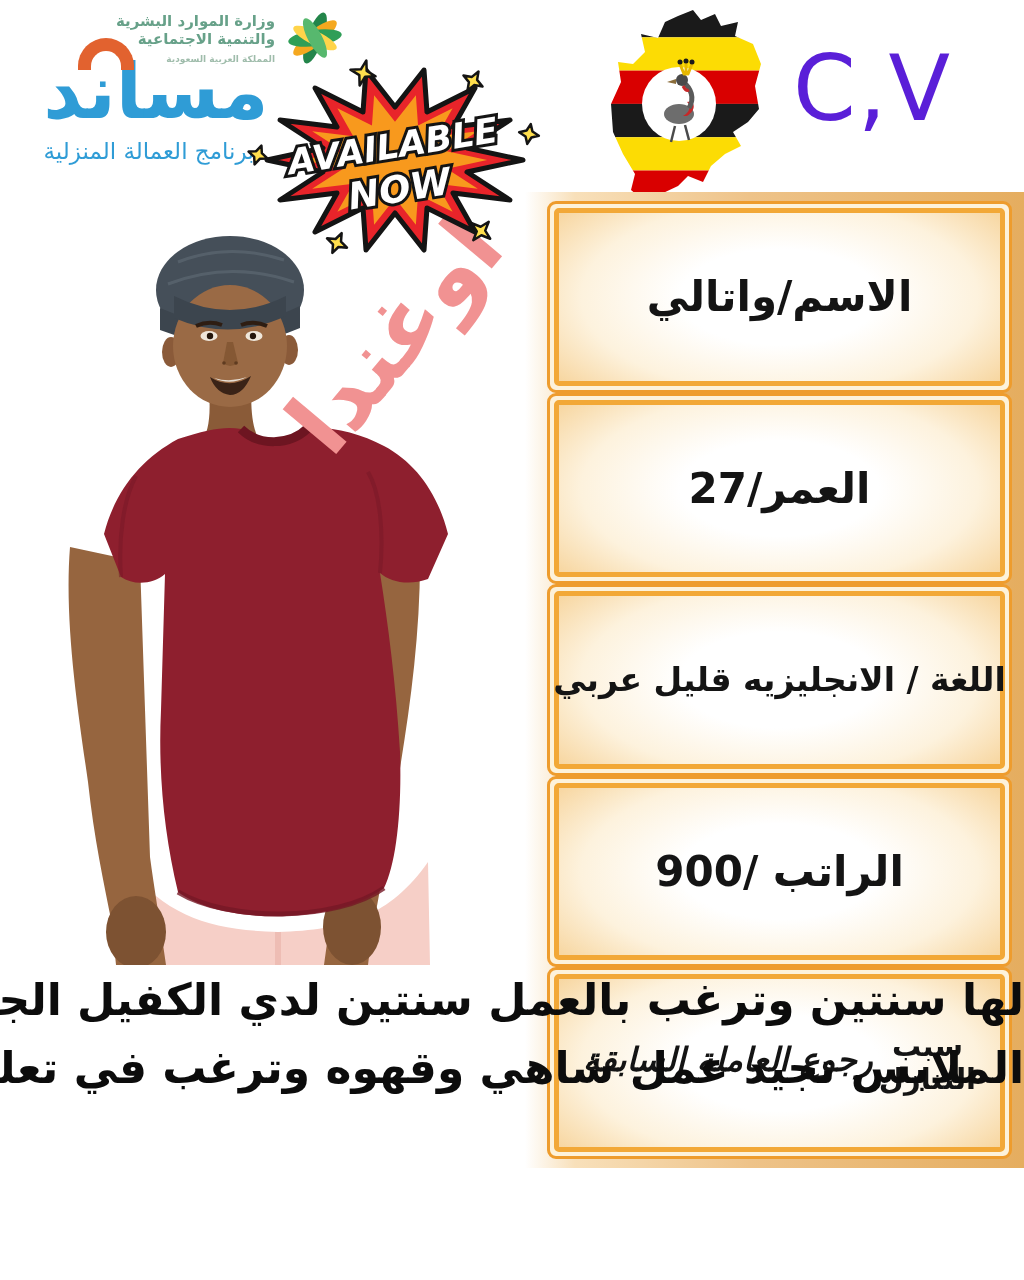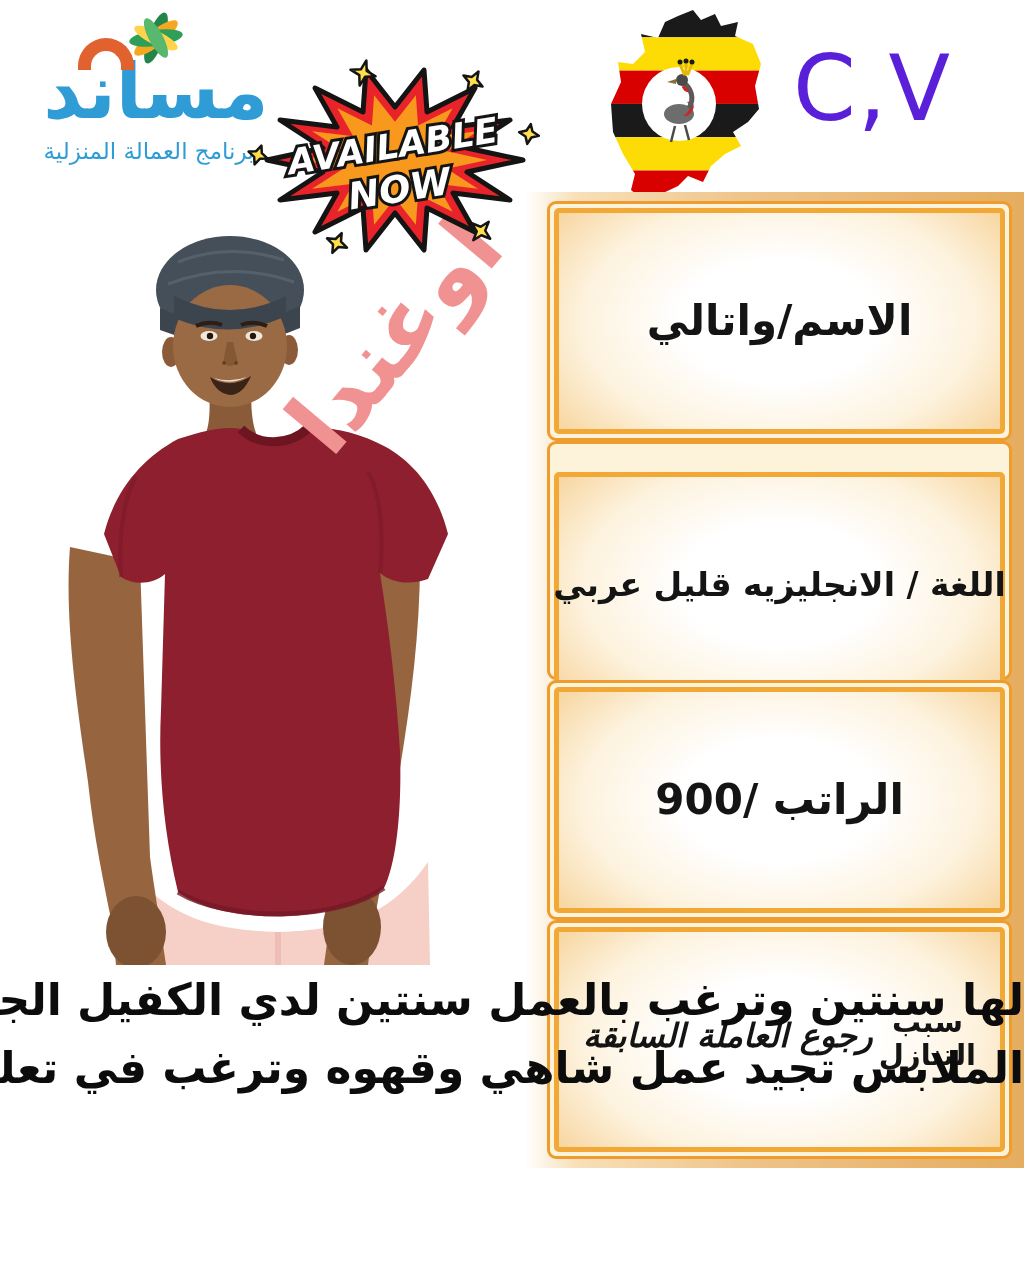--- a/index.html
+++ b/index.html
@@ -36,34 +36,39 @@
   .right-col{position:absolute;left:525px;top:192px;width:499px;height:976px;z-index:2;
     background:linear-gradient(90deg,#ffffff 0%,#f8e0ba 10%,#eec389 45%,#e5ad5f 100%);
     display:flex;flex-direction:column;gap:0;box-sizing:border-box;
     padding:9px 12px 9px 22px;}
   .info-box{flex:1;border:3px solid #ee9c2d;border-radius:9px;background:#fdf2da;
     padding:4px;box-sizing:border-box;}
   .info-box-inner{height:100%;box-sizing:border-box;border:5px solid #f2a837;border-radius:5px;
     background:radial-gradient(ellipse 75% 95% at center,#ffffff 30%,#fdf2dd 60%,#f7d6a0 85%,#f1c27f 100%);
     display:flex;align-items:center;justify-content:center;direction:rtl;
     font-weight:bold;color:#141414;font-size:42px;white-space:nowrap;}
-  .info-box-inner.small{font-size:33px;margin-top:24px;}
+  .info-box-inner.small{font-size:33px;}
   .reason-inner{justify-content:center;gap:6px;padding:0 6px;}
   .reason-label{font-size:29px;line-height:1.15;text-align:center;}
   .reason-value{font-size:33px;margin-top:-8px;white-space:nowrap;font-style:italic;}
   
   .description{position:absolute;left:0;top:966px;width:1024px;z-index:2;
     text-align:center;direction:rtl;font-weight:bold;color:#0c0c0c;
     font-size:44px;line-height:68px;}
   .description div{white-space:nowrap;}
 </style>
 </head>
 <body>
 
 <div class="ministry">
+  <div class="ministry-text">
+    <div>وزارة الموارد البشرية</div>
+    <div>والتنمية الاجتماعية</div>
+    <div class="tiny">المملكة العربية السعودية</div>
+  </div>
   <span>
     <svg width="82" height="66" viewBox="0 0 82 66">
       <g>
         <ellipse cx="40" cy="34" rx="27" ry="8" fill="#23854a" transform="rotate(-70 40 34)"></ellipse>
         <ellipse cx="40" cy="34" rx="27" ry="8" fill="#f5a81f" transform="rotate(-38 40 34)"></ellipse>
         <ellipse cx="40" cy="34" rx="27" ry="8" fill="#2f9e57" transform="rotate(-8 40 34)"></ellipse>
         <ellipse cx="40" cy="34" rx="24" ry="7" fill="#ffd44a" transform="rotate(26 40 34)"></ellipse>
         <ellipse cx="40" cy="34" rx="22" ry="7" fill="#57b86e" transform="rotate(62 40 34)"></ellipse>
       </g>
     </svg>
@@ -190,20 +195,23 @@
     <path d="M150,660 C200,690 308,690 356,656" stroke="#761826" stroke-width="5" fill="none" opacity="0.8"></path>
     <path d="M352,341 C356,300 352,260 340,240 M93,345 C90,304 96,266 108,244" stroke="#761826" stroke-width="4" fill="none" opacity="0.5"></path>
   </svg>
 </div>
 
 <div class="right-col">
   <div class="info-box">
     <div class="info-box-inner">الاسم/واتالي</div>
   </div>
   <div class="info-box">
+    <div class="info-box-inner">العمر/27</div>
+  </div>
+  <div class="info-box">
     <div class="info-box-inner small">اللغة / الانجليزيه قليل عربي</div>
   </div>
   <div class="info-box">
     <div class="info-box-inner">الراتب /900</div>
   </div>
   <div class="info-box">
     <div class="info-box-inner reason-inner">
       <div class="reason-label">
         <div>سبب</div>
         <div>التنازل</div>

